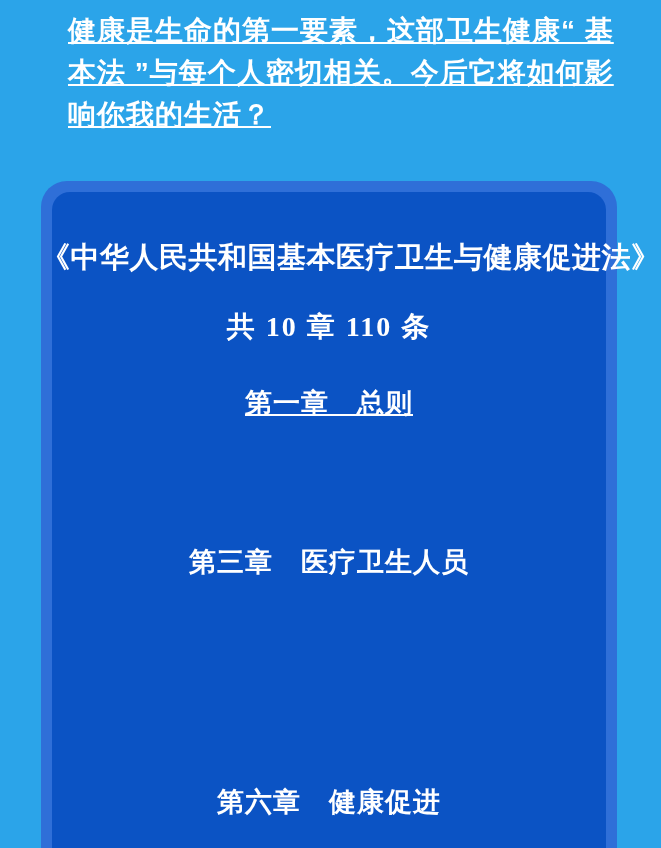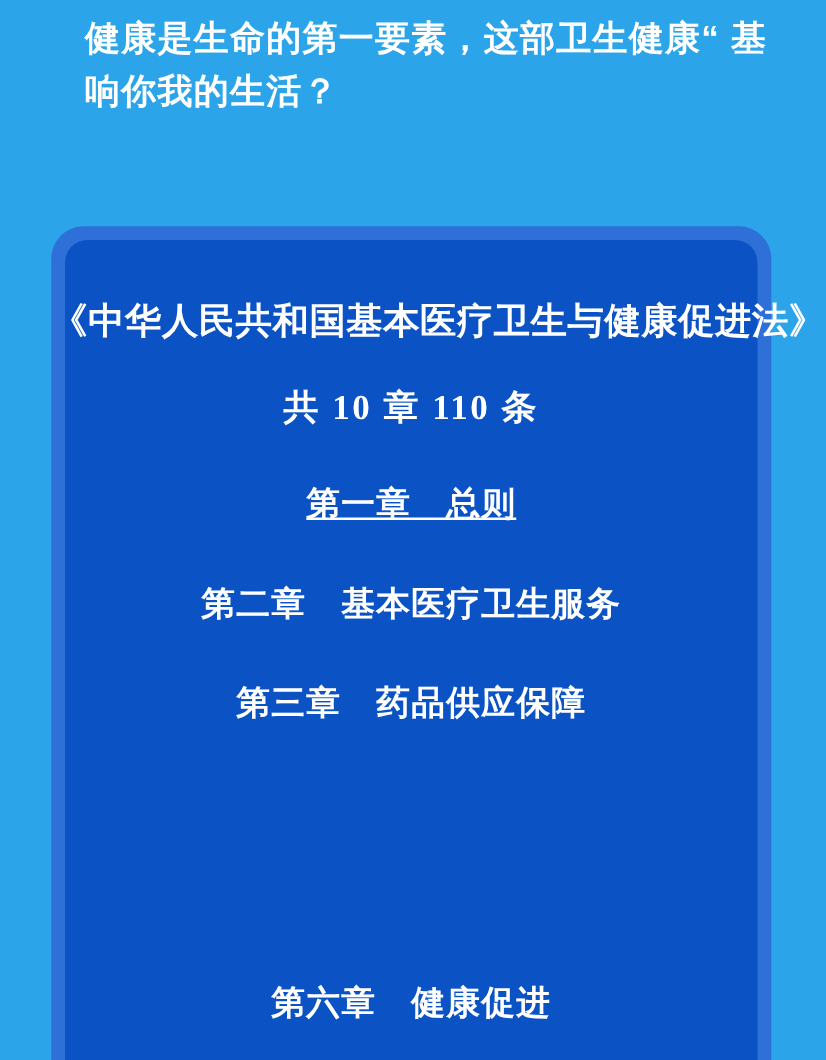--- a/index.html
+++ b/index.html
@@ -21,20 +21,21 @@
     left: 68px;
     top: 10px;
     width: 540px;
   }
   .intro-line {
     font-size: 28px;
     font-weight: bold;
     line-height: 42px;
     letter-spacing: 1px;
     white-space: nowrap;
+    text-decoration: underline;
   }
   
   .card-outer {
     position: absolute;
     left: 41px;
     top: 181px;
     width: 576px;
     height: 700px; 
     background: #2F6FD8;
     border-radius: 26px;
@@ -83,28 +84,28 @@
   .chapter-5 { top: 524px; }
   .chapter-6 { top: 603px; }
 </style>
 </head>
 <body>
 
 <div class="screen">
 
   <div class="intro">
     <div class="intro-line">健康是生命的第一要素，这部卫生健康“ 基</div>
+    <div class="intro-line">本法 ”与每个人密切相关。今后它将如何影</div>
     <div class="intro-line">响你我的生活？</div>
   </div>
 
   <div class="card-outer">
     <div class="card-inner"></div>
 
     <div class="card-line law-title">《中华人民共和国基本医疗卫生与健康促进法》</div>
     <div class="card-line chapter-count">共 10 章 110 条</div>
 
     <div class="card-line chapter chapter-1">第一章　总则</div>
-    <div class="card-line chapter chapter-2">第二章　基本医疗卫生服务</div>
-    <div class="card-line chapter chapter-3">第三章　药品供应保障</div>
+    <div class="card-line chapter chapter-3">第三章　医疗卫生人员</div>
     <div class="card-line chapter chapter-6">第六章　健康促进</div>
   </div>
 
 </div>
 
 </body></html>

